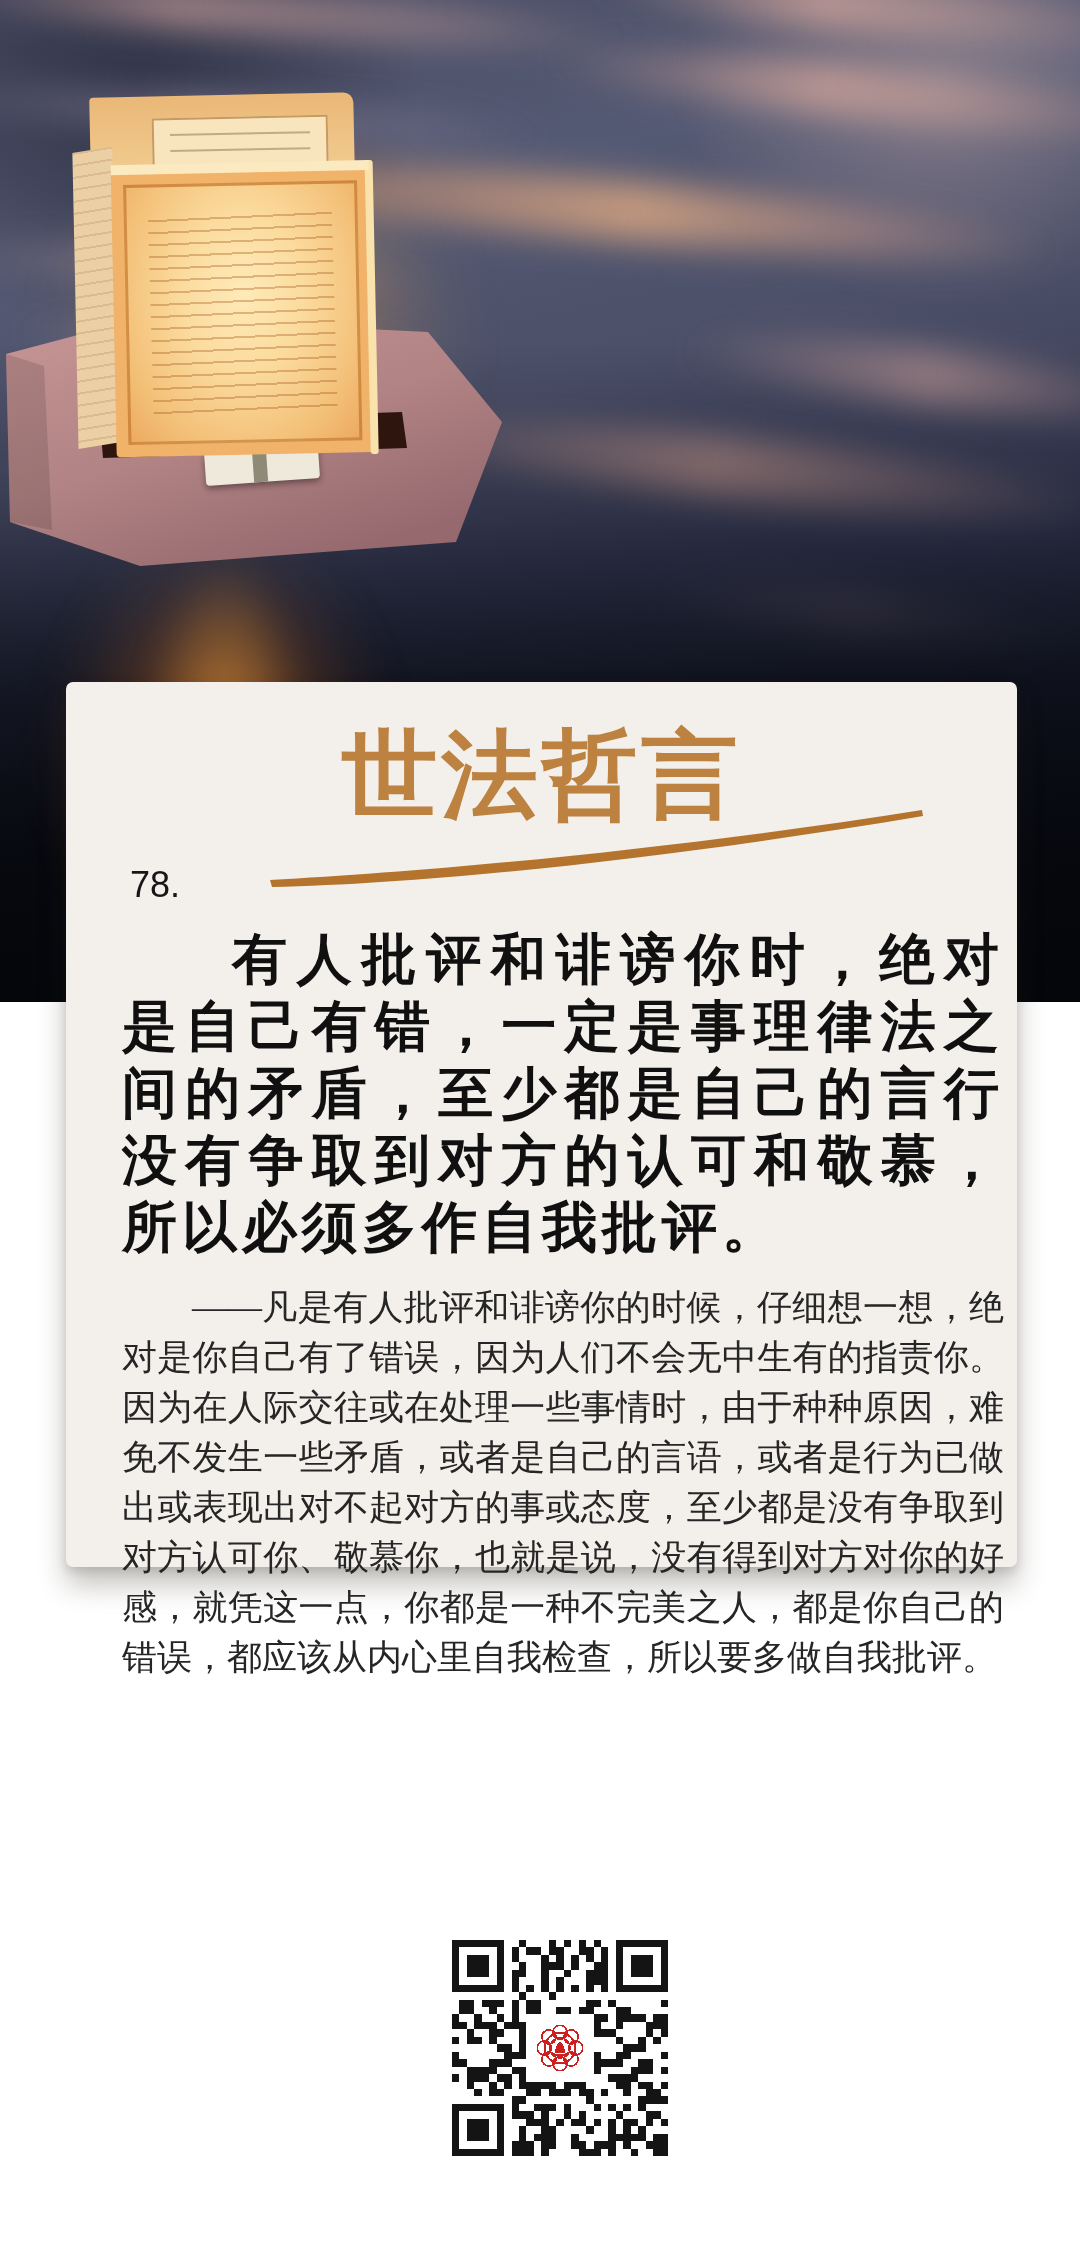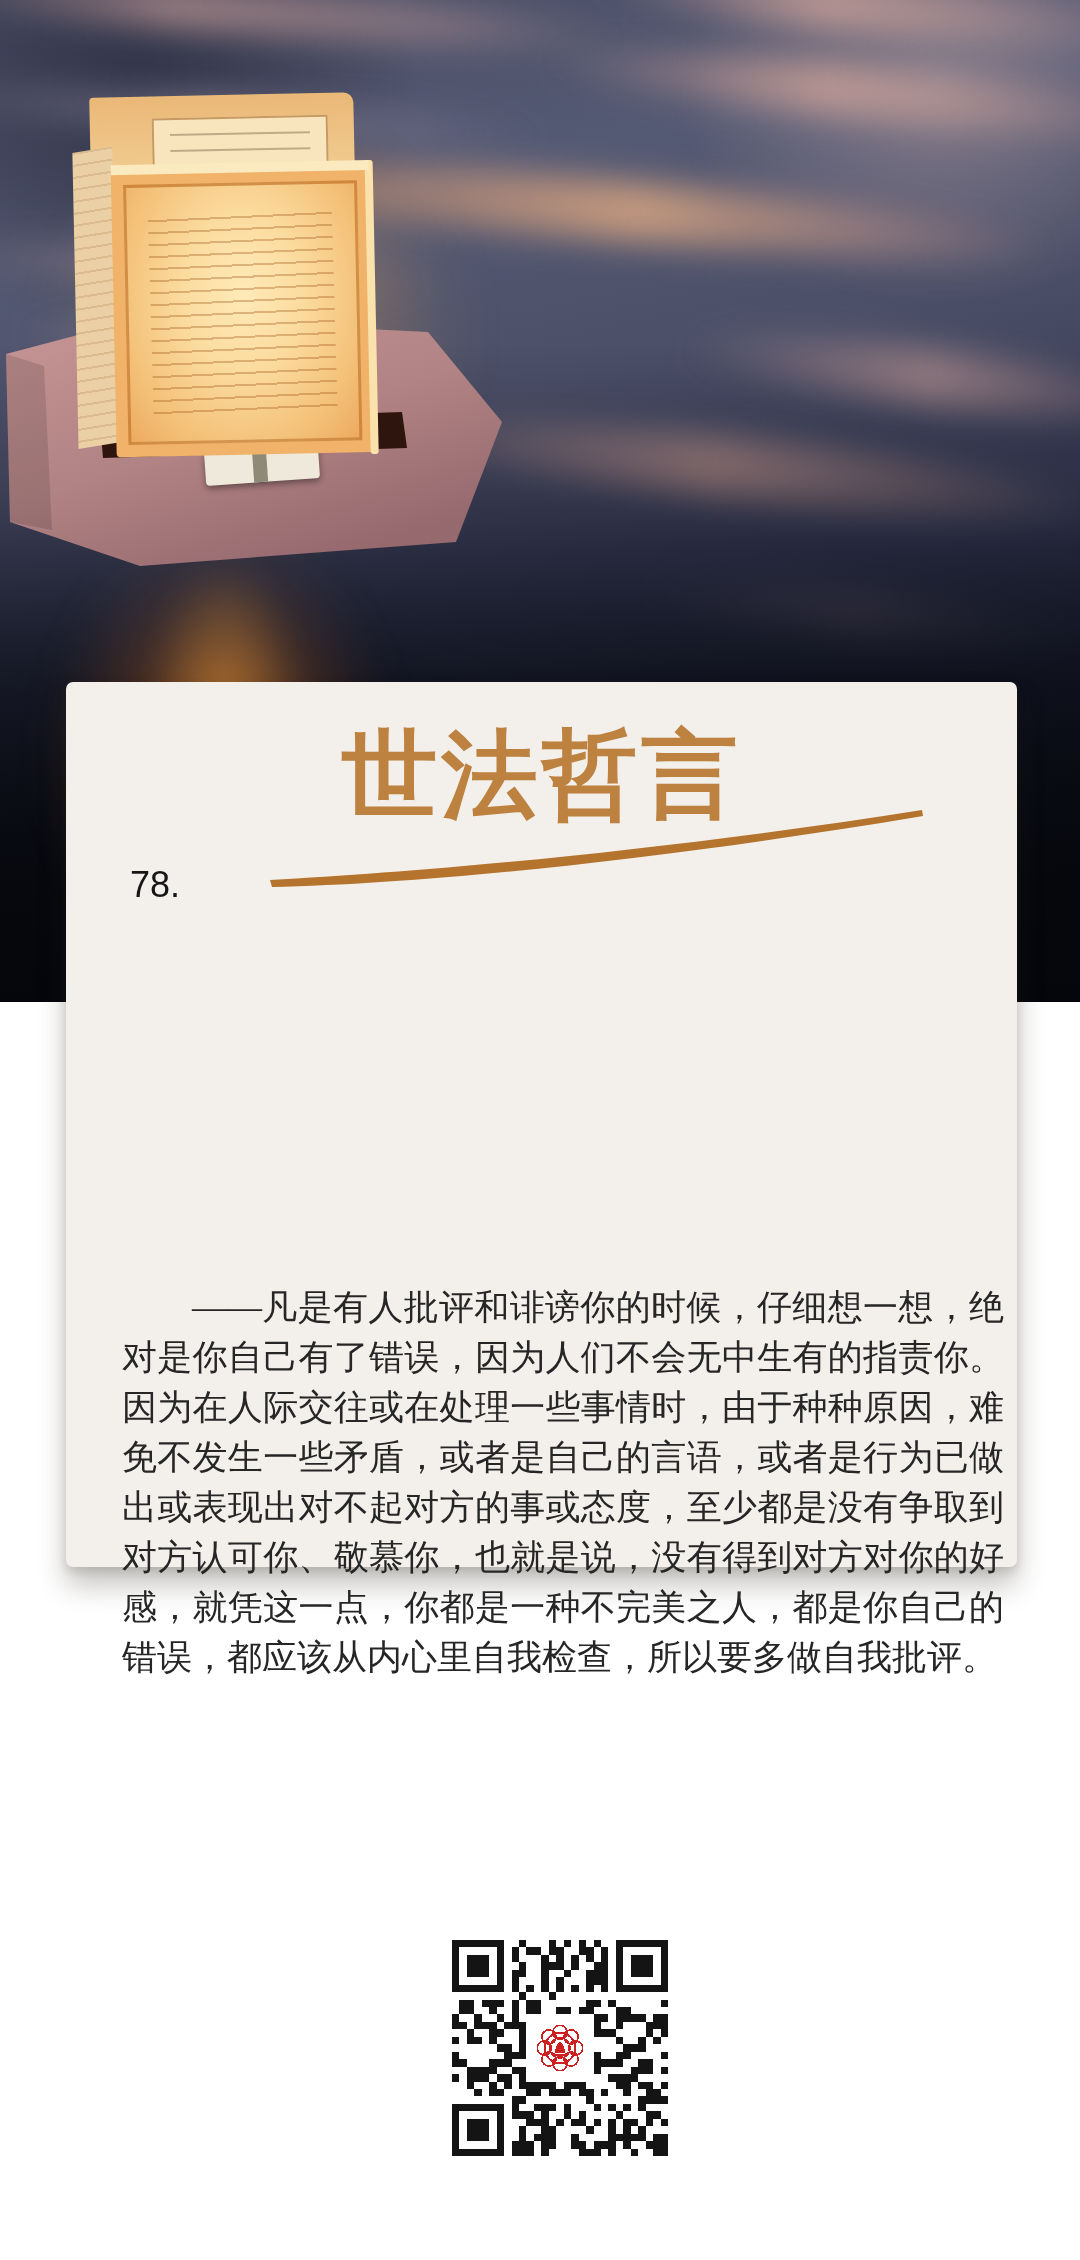--- a/index.html
+++ b/index.html
@@ -139,20 +139,21 @@
       <div class="l-riml"></div>
     </div>
   </div>
 
   <div class="card">
     <div class="card-title">世法哲言</div>
     <svg class="swoosh" viewBox="0 0 690 110">
       <path d="M 14 88 C 185 79, 425 56, 666 18 L 667 24 C 428 64, 188 91, 16 95 Z" fill="#b5742e"></path>
     </svg>
     <div class="entry-number">78.</div>
+    <div class="aphorism">有人批评和诽谤你时，绝对是自己有错，一定是事理律法之间的矛盾，至少都是自己的言行没有争取到对方的认可和敬慕，所以必须多作自我批评。</div>
     <div class="commentary">——凡是有人批评和诽谤你的时候，仔细想一想，绝对是你自己有了错误，因为人们不会无中生有的指责你。因为在人际交往或在处理一些事情时，由于种种原因，难免不发生一些矛盾，或者是自己的言语，或者是行为已做出或表现出对不起对方的事或态度，至少都是没有争取到对方认可你、敬慕你，也就是说，没有得到对方对你的好感，就凭这一点，你都是一种不完美之人，都是你自己的错误，都应该从内心里自我检查，所以要多做自我批评。</div>
   </div>
 
   <svg class="qr" id="qr" viewBox="0 0 29 29" shape-rendering="crispEdges">
       <rect x="9" y="0" width="1" height="1" fill="#141414"></rect>
       <rect x="13" y="0" width="1" height="1" fill="#141414"></rect>
       <rect x="15" y="0" width="1" height="1" fill="#141414"></rect>
       <rect x="17" y="0" width="1" height="1" fill="#141414"></rect>
       <rect x="19" y="0" width="1" height="1" fill="#141414"></rect>
       <rect x="8" y="1" width="1" height="1" fill="#141414"></rect>

